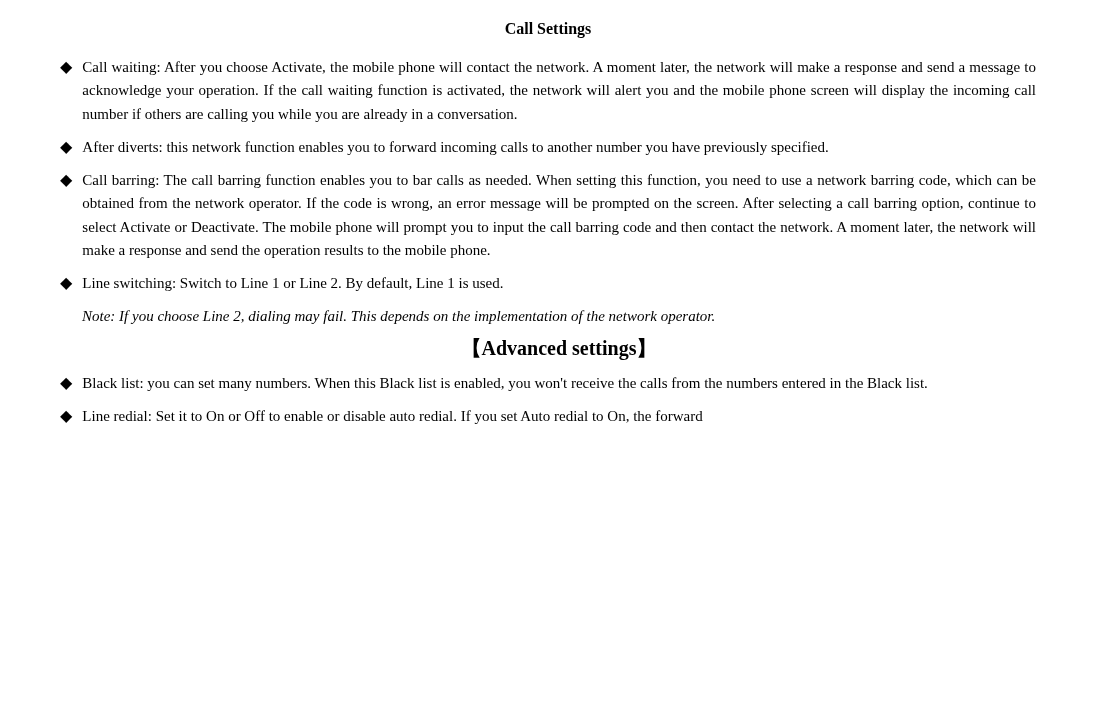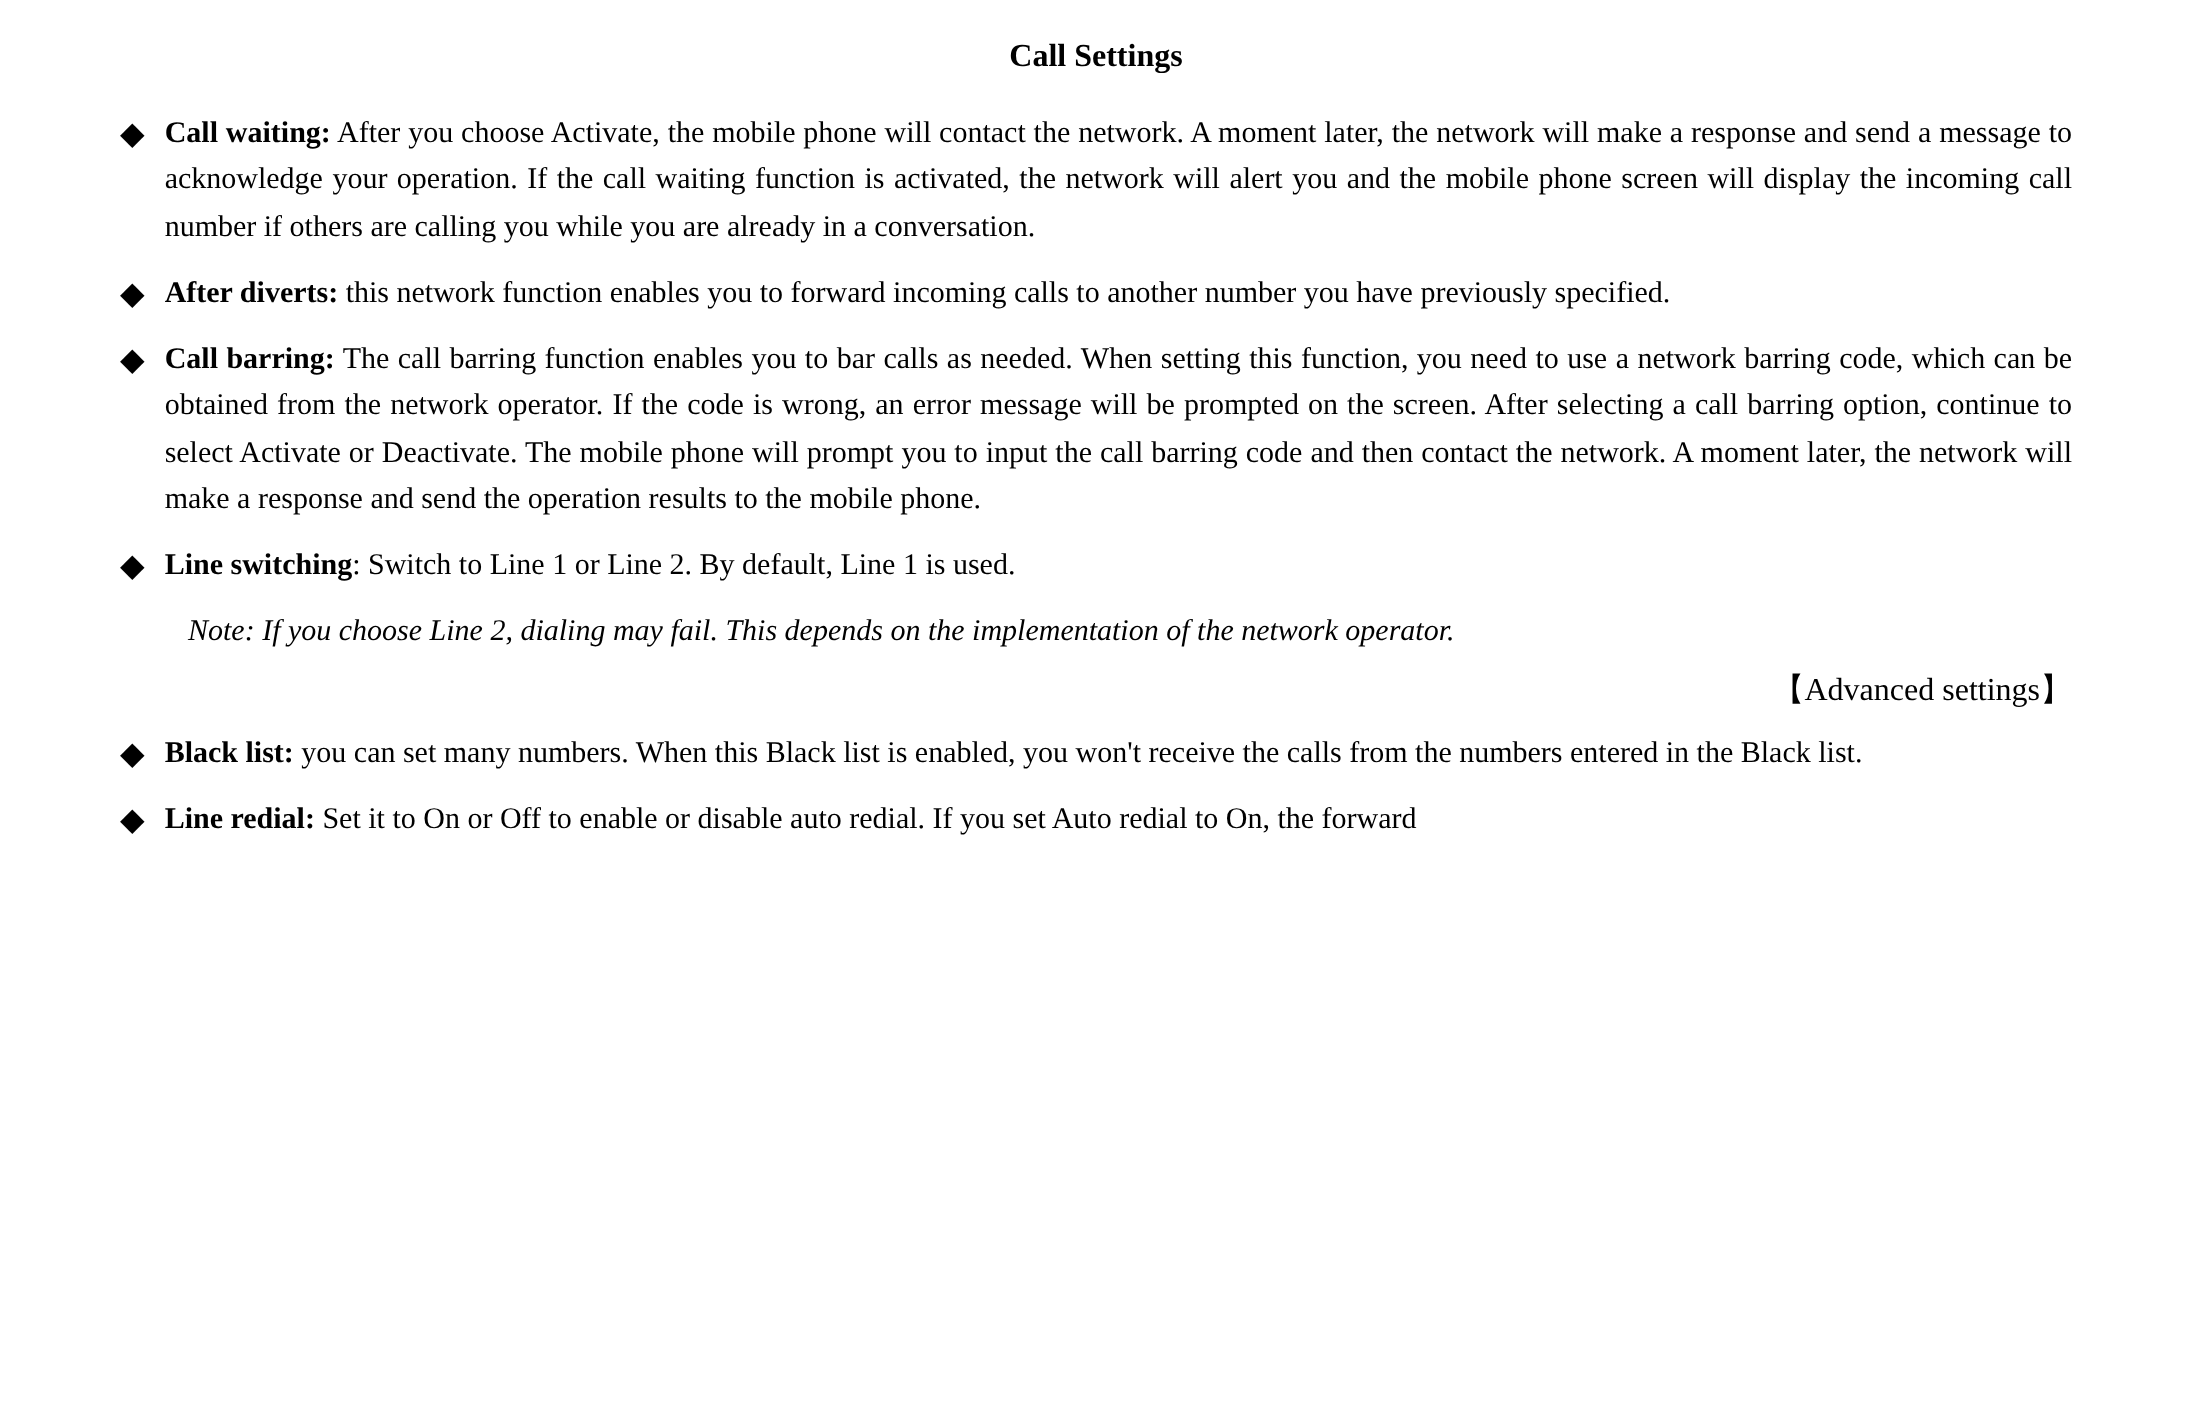--- a/index.html
+++ b/index.html
@@ -53,46 +53,46 @@
       color: #000;
     }
 
     .bullet-text {
       text-align: justify;
       line-height: 1.55;
       flex: 1;
     }
 
     .bold-label {
-      font-weight: bold;
+      font-weight: normal;
     }
 
     .italic-note {
       font-style: italic;
       text-align: justify;
       line-height: 1.55;
     }
 
     .advanced-header {
-      font-size: 16px;
-      font-weight: normal;
+      font-size: 20px;
+      font-weight: bold;
       margin: 6px 0 10px 0;
-      text-align: right;
+      text-align: center;
     }
 
     .page-number {
       text-align: center;
       margin-top: auto;
       font-size: 14px;
       padding-top: 10px;
     }
 
     
     .indent-block {
-      margin-left: 34px;
+      margin-left: 22px;
     }
   </style>
 </head>
 <body>
 
 <div class="page-container">
 
   <div class="page-title">Call Settings</div>
 
   <div class="content-area">

